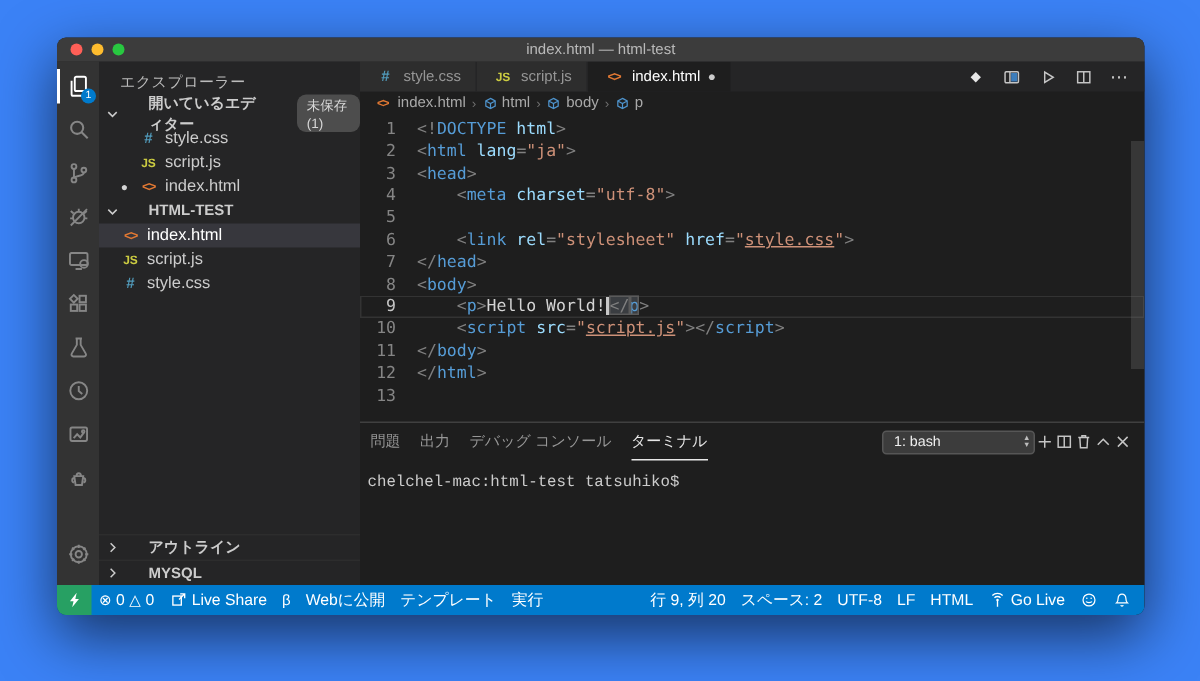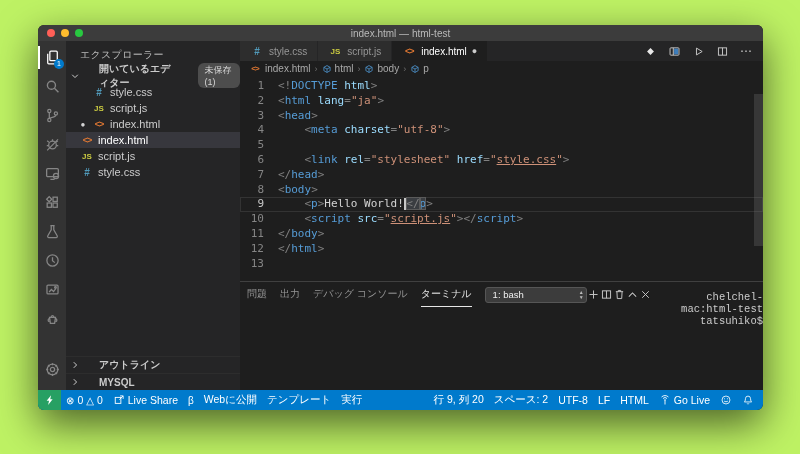--- a/index.html
+++ b/index.html
@@ -1,17 +1,17 @@
 <!DOCTYPE html>
 <html><head>
 <meta charset="utf-8">
 <style>
   * { margin:0; padding:0; box-sizing:border-box; }
   html,body { background:#000; }
-  .stage { position:relative; width:800px; height:454px; background:#bef264; overflow:hidden;
+  .stage { position:relative; width:800px; height:454px; background:#3b82f6; overflow:hidden;
            font-family:"Liberation Sans", sans-serif; }
   .window { position:absolute; left:38px; top:25px; width:725px; height:385px;
             background:#1e1e1e; border-radius:6px; overflow:hidden;
             display:flex; flex-direction:column; box-shadow:0 14px 40px rgba(0,0,0,.6); }
 
   
   .titlebar { height:16px; flex:none; background:#3c3c3c; position:relative;
               display:flex; align-items:center; justify-content:center; }
   .lights { position:absolute; left:9px; top:0; bottom:0; display:flex; align-items:center; gap:6px; }
   .light { width:8px; height:8px; border-radius:50%; }
@@ -85,21 +85,21 @@
   .tk-s { color:#ce9178; } .tk-x { color:#d4d4d4; }
   .tk-l { color:#ce9178; text-decoration:underline; }
   .tk-hl { background:#3a3d41; outline:1px solid #5a5a5a; outline-offset:-1px; }
   .indent { display:inline-flex; }
   .indent i { display:inline-block; width:2ch; box-shadow:inset 1px 0 0 #3c3c3c; }
   .cursor { display:inline-block; width:1.5px; height:12px; background:#c7c7c7;
             vertical-align:middle; margin:0 0.5px; }
   .v-scroll { position:absolute; right:0; top:18px; width:9px; height:152px; background:rgba(121,121,121,.28); }
 
   
-  .panel { height:109px; flex:none; border-top:1px solid #404040; display:flex; flex-direction:row;text-align:right; }
+  .panel { height:109px; flex:none; border-top:1px solid #404040; display:flex; flex-direction:column; }
   .panel-header { height:25px; flex:none; display:flex; align-items:center; padding:0 8px 0 7px; gap:13px; }
   .panel-tab { height:100%; display:flex; align-items:center; font-size:10px; color:#969696;
                border-bottom:1px solid transparent; }
   .panel-tab.active { color:#e7e7e7; border-bottom-color:#e7e7e7; }
   .panel-right { margin-left:auto; display:flex; align-items:center; color:#c5c5c5; }
   .panel-right svg { width:13px; height:13px; display:block; }
   .shell-select { width:102px; height:16px; background:#3c3c3c; border:1px solid #565656; border-radius:3px;
                   display:flex; align-items:center; font-size:9.5px; color:#f0f0f0; padding-left:7px; position:relative; }
   .stepper { position:absolute; right:2px; top:0; bottom:0; display:flex; flex-direction:column;
              justify-content:center; color:#bdbdbd; font-size:5px; line-height:5px; }
@@ -229,20 +229,26 @@
             <span class="fi fi-js">JS</span>
             <span>script.js</span>
           </div>
           <div class="sb-row oe">
             <span class="mod">●</span>
             <span class="fi fi-html">&lt;&gt;</span>
             <span>index.html</span>
           </div>
         </div>
 
+        <div class="sb-sec">
+          <svg viewBox="0 0 16 16" fill="none" stroke="currentColor" stroke-width="1.6">
+              <path d="M3.5 6l4.5 4.5L12.5 6"></path>
+            </svg>
+          <span>HTML-TEST</span>
+        </div>
         <div>
           <div class="sb-row file selected">
             <span class="fi fi-html">&lt;&gt;</span>
             <span>index.html</span>
           </div>
           <div class="sb-row file">
             <span class="fi fi-js">JS</span>
             <span>script.js</span>
           </div>
           <div class="sb-row file">

